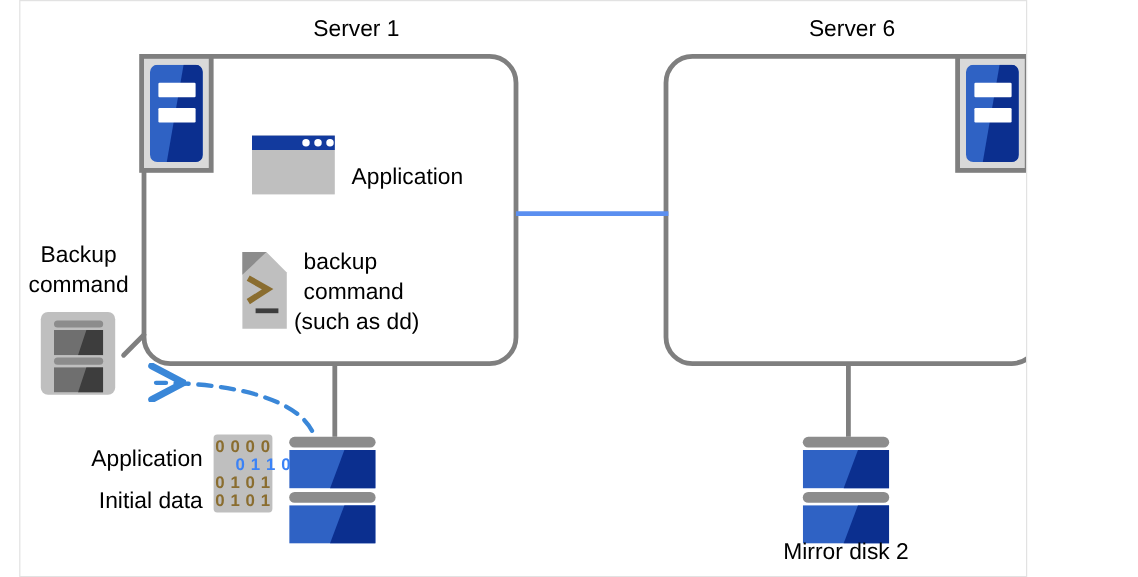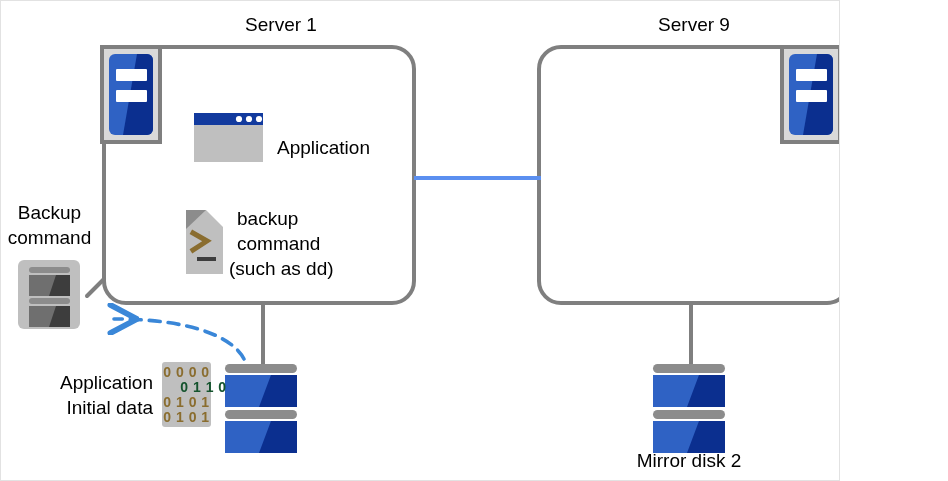--- a/index.html
+++ b/index.html
@@ -10,20 +10,21 @@
   }
   #stage {
     position: relative;
     width: 840px;
     height: 481px;
     background: #ffffff;
     border: 1px solid #e2e2e2;
     box-sizing: border-box;
     font-family: "Liberation Sans", sans-serif;
     overflow: hidden;
+    margin-left: 16px;
   }
   .svg-layer {
     position: absolute;
     left: 0;
     top: 0;
     width: 948px;
     height: 481px;
   }
   .lbl {
     position: absolute;
@@ -167,41 +168,41 @@
     </g>
 
     <g>
       <rect x="161" y="361" width="49" height="65" rx="3" fill="#bfbfbf"></rect>
     </g>
 
   </svg>
 
   <div class="lbl lbl-center" style="left:215px; top:12px; width:130px;">Server 1</div>
 
-  <div class="lbl lbl-center" style="left:628px; top:12px; width:130px;">Server 9</div>
+  <div class="lbl lbl-center" style="left:628px; top:12px; width:130px;">Server 6</div>
 
   <div class="lbl" style="left:276px; top:135px;">Application</div>
 
   <div class="lbl" style="left:236px; top:206px;">backup</div>
   <div class="lbl" style="left:236px; top:231px;text-align:center;">command</div>
   <div class="lbl" style="left:228px; top:256px;">(such as dd)</div>
 
   <div class="lbl lbl-center" style="left:0px; top:200px; width:97px;">Backup</div>
   <div class="lbl lbl-center" style="left:0px; top:225px; width:97px;">command</div>
 
   <div class="lbl lbl-right" style="left:0px; top:370px; width:152px;">Application</div>
-  <div class="lbl lbl-right" style="left:0px; top:395px; width:152px;">Initial data</div>
+  <div class="lbl lbl-right" style="left:0px; top:405px; width:152px;">Initial data</div>
 
   <div style="position:absolute; left:161px; top:361px; width:49px; height:65px;
               display:flex; flex-direction:column; justify-content:center;
               align-items:center;">
     <div style="color:#8a6d2f; font-family:'Liberation Sans',sans-serif;
                 font-size:14px; font-weight:bold; line-height:15px;
                 letter-spacing:0.5px; white-space:pre;">0 0 0 0</div>
-    <div style="color:#14532d; font-family:'Liberation Sans',sans-serif;
+    <div style="color:#3b82f6; font-family:'Liberation Sans',sans-serif;
                 font-size:14px; font-weight:bold; line-height:15px;
                 letter-spacing:0.5px; white-space:pre;padding-left:34px;">0 1 1 0</div>
     <div style="color:#8a6d2f; font-family:'Liberation Sans',sans-serif;
                 font-size:14px; font-weight:bold; line-height:15px;
                 letter-spacing:0.5px; white-space:pre;">0 1 0 1</div>
     <div style="color:#8a6d2f; font-family:'Liberation Sans',sans-serif;
                 font-size:14px; font-weight:bold; line-height:15px;
                 letter-spacing:0.5px; white-space:pre;">0 1 0 1</div>
   </div>
 

